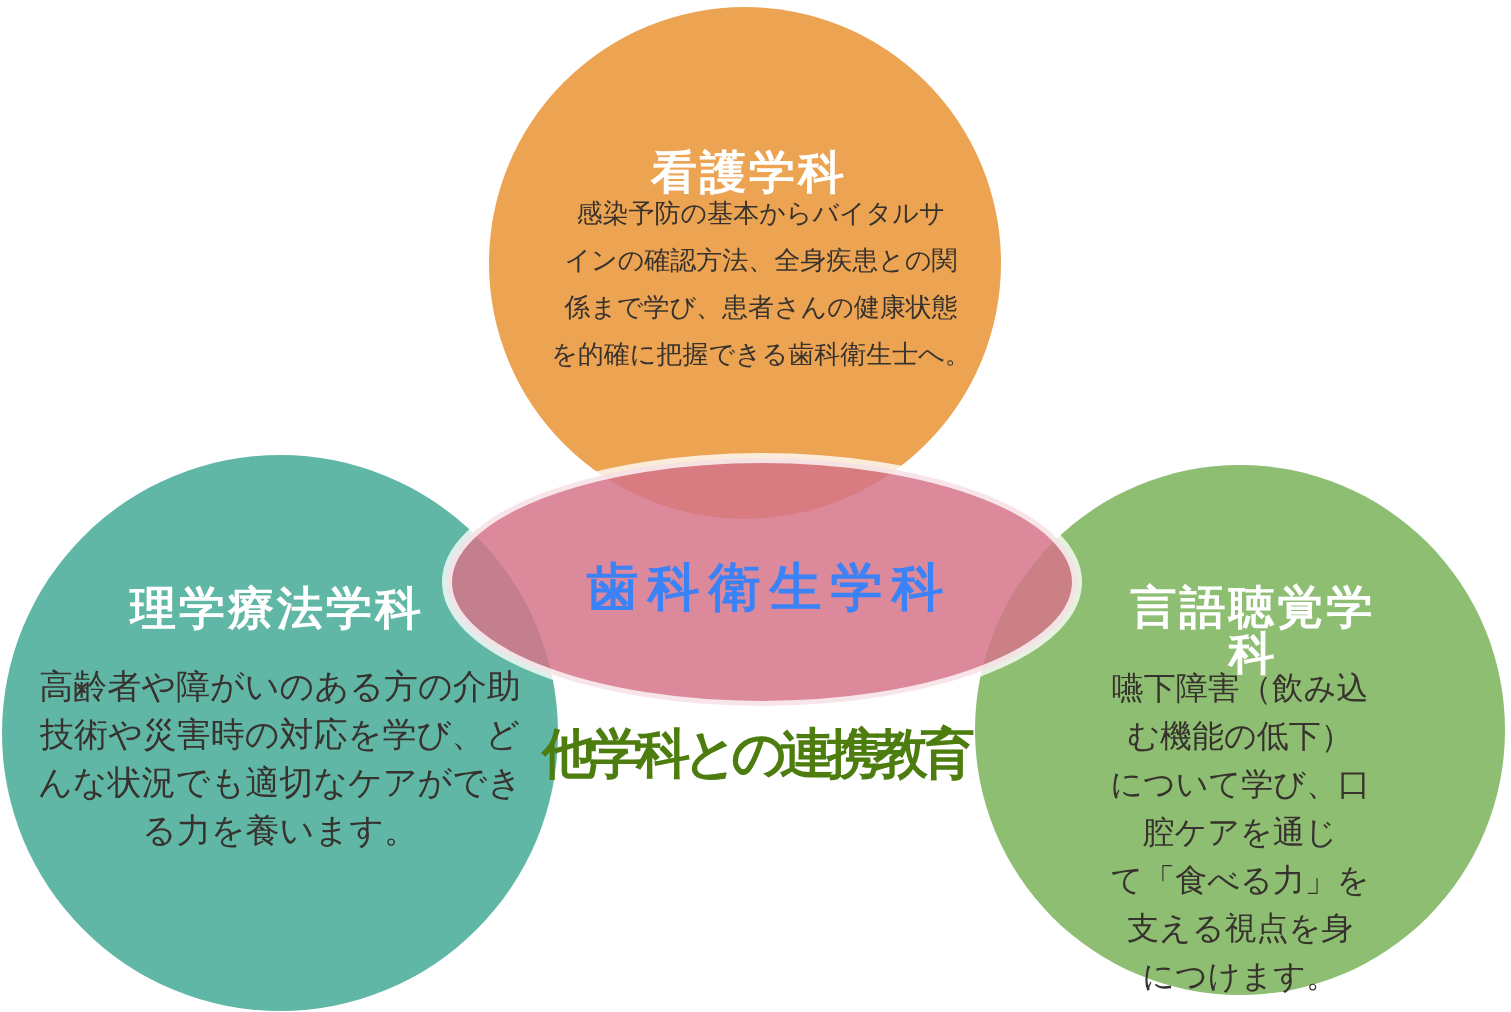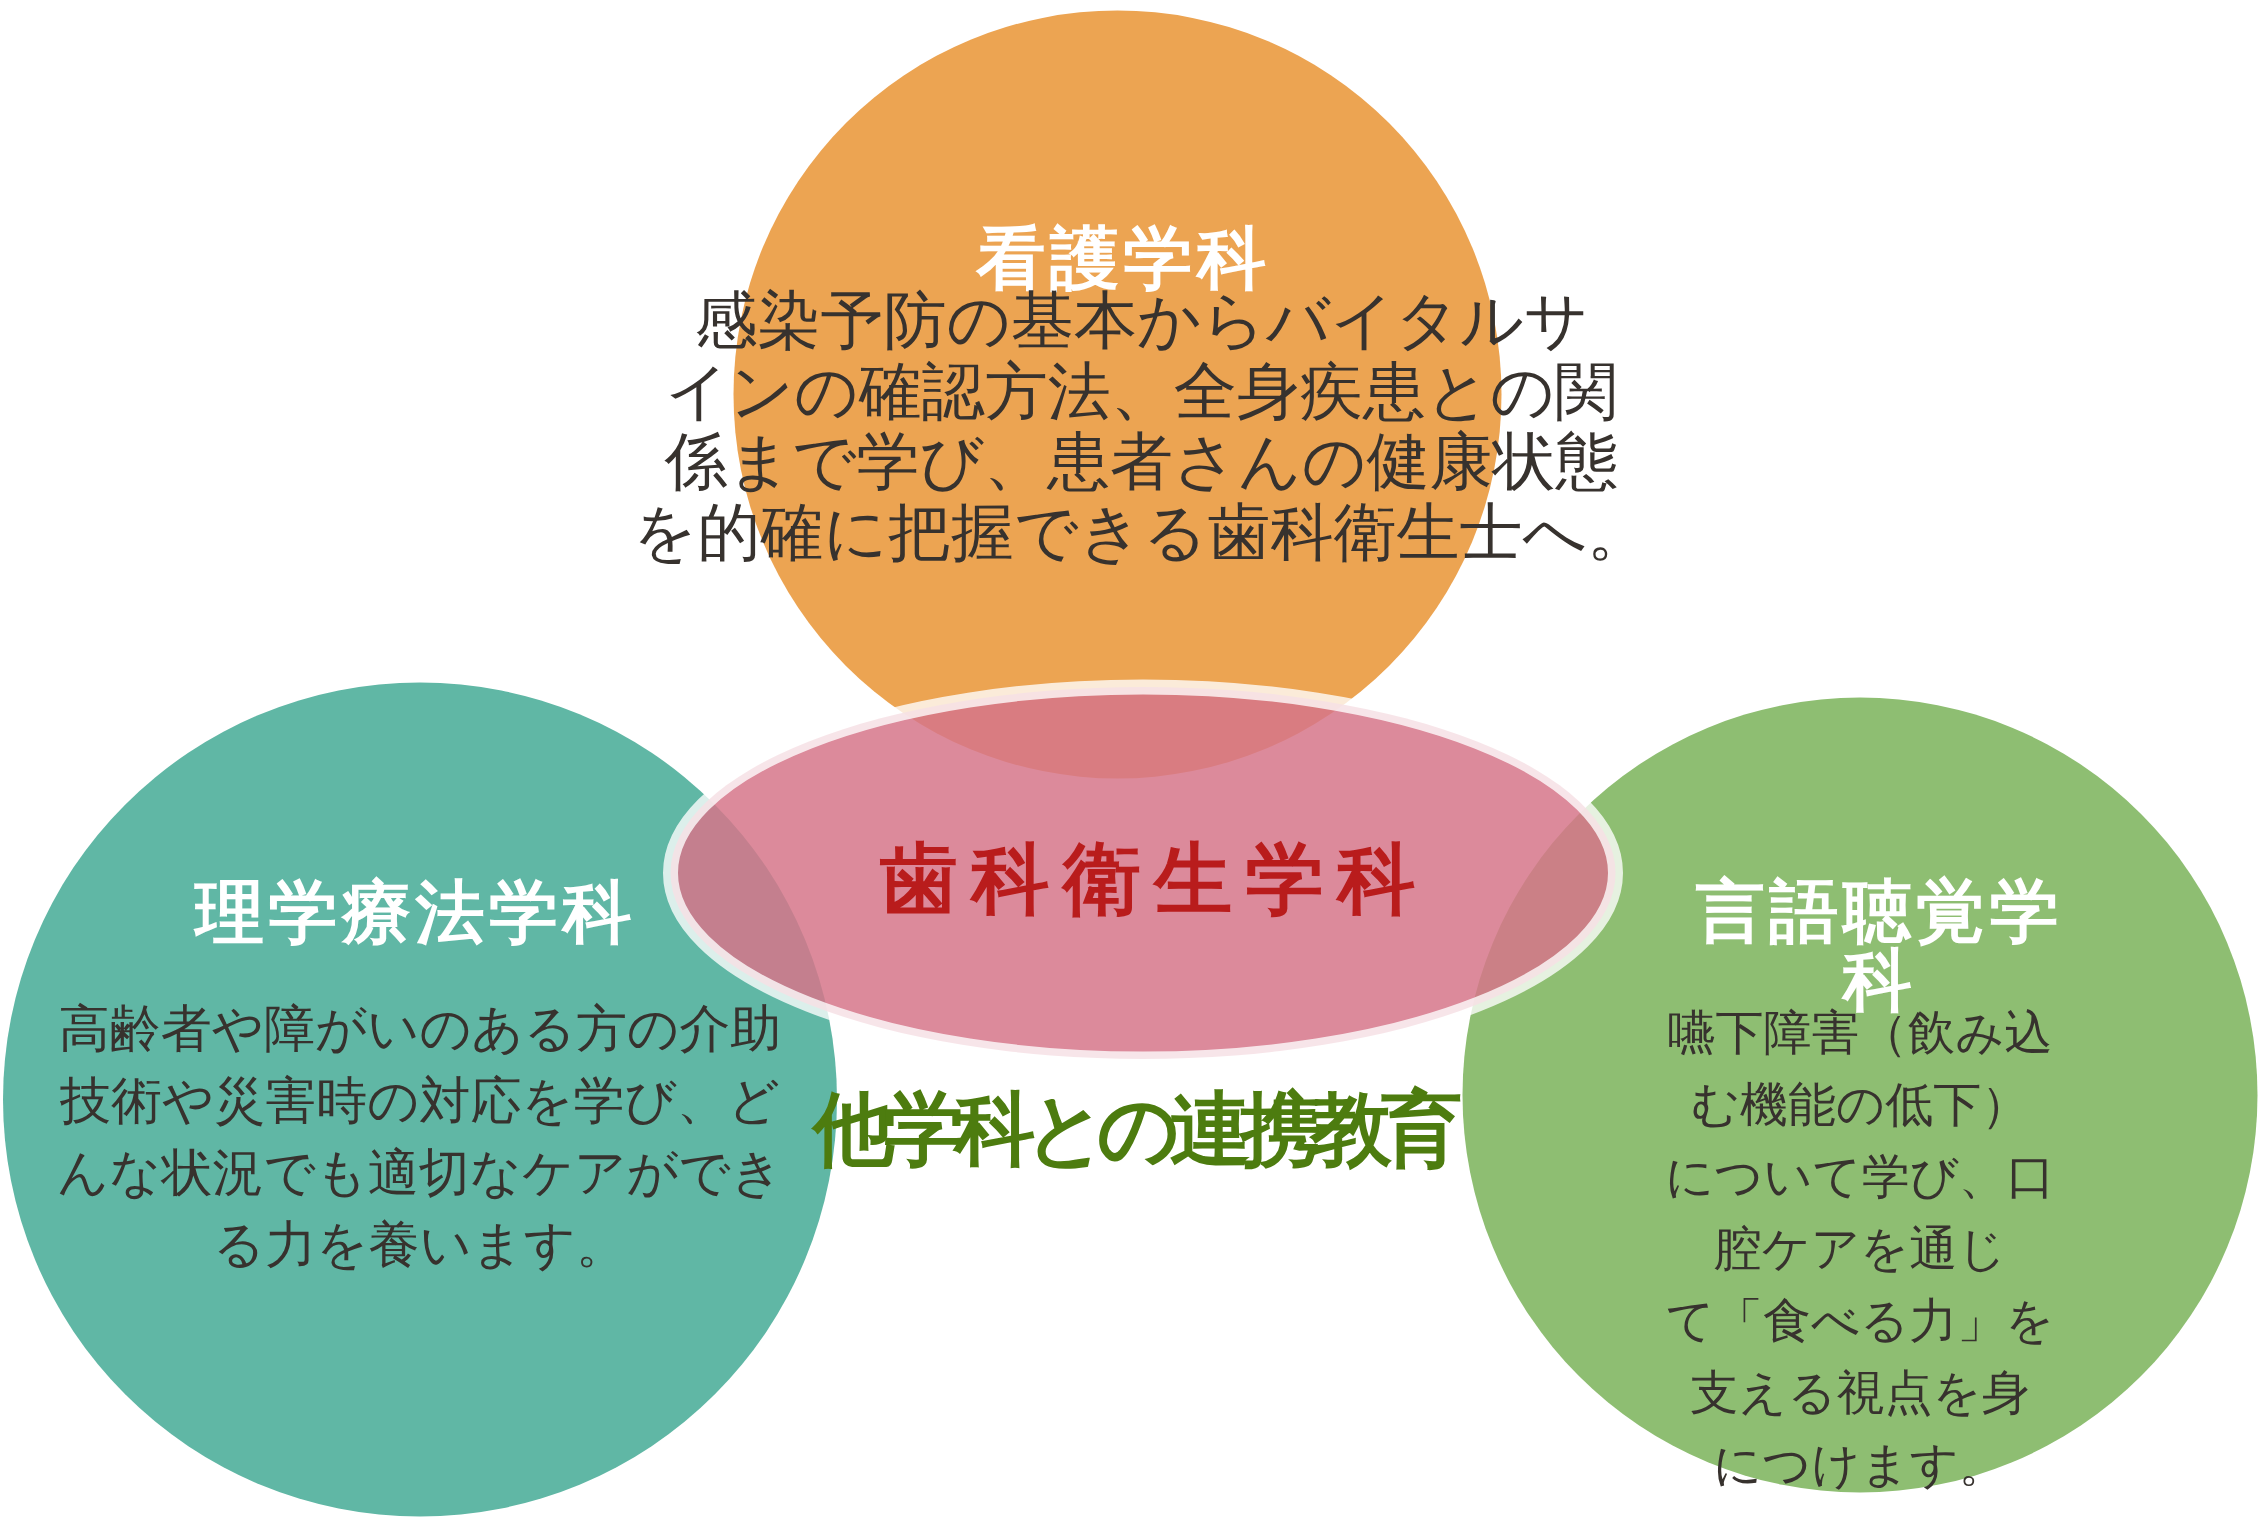--- a/index.html
+++ b/index.html
@@ -35,30 +35,30 @@
   }
   .title-nursing   { left: 749px;  top: 110px; margin-top: 39px; }
   .title-pt        { left: 277px;  top: 585px; }
   .title-speech    { left: 1253px; top: 584px; }
 
   .circle-body {
     color: #37322e;
     text-align: center;
     line-height: 47px;
   }
-  .body-nursing { left: 761px;  top: 190px; font-size: 42px; }
+  .body-nursing { left: 761px;  top: 190px; font-size: 26px; }
   .body-pt      { left: 280px;  top: 662px; font-size: 34px; line-height: 48px; }
   .body-speech  { left: 1240px; top: 664px; font-size: 32px; line-height: 48px; }
 
   .center-title {
     left: 765px;
     top: 561px;
     font-size: 52px;
     font-weight: bold;
-    color: #b91c1c;
+    color: #3b82f6;
     line-height: 1;
     letter-spacing: 9px;
     text-indent: 9px;
     text-align: center;
   }
   .center-subtitle {
     left: 755px;
     top: 726px;
     font-size: 54px;
     font-weight: 900;

